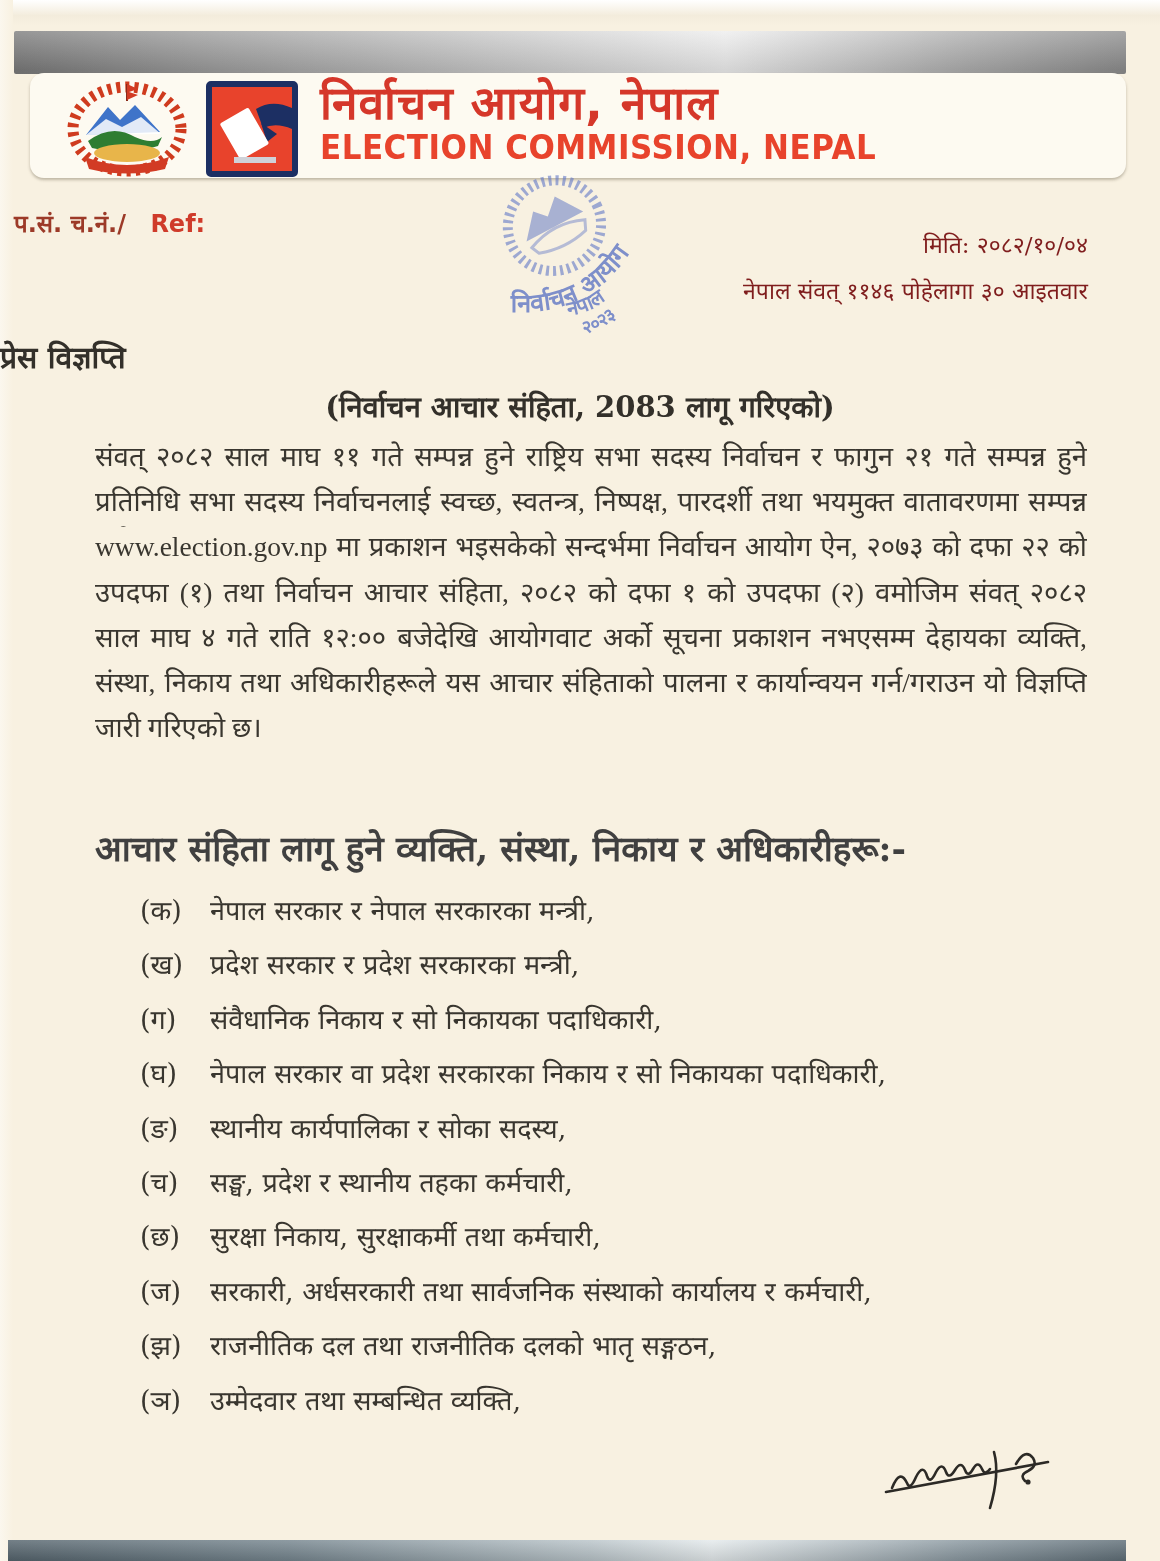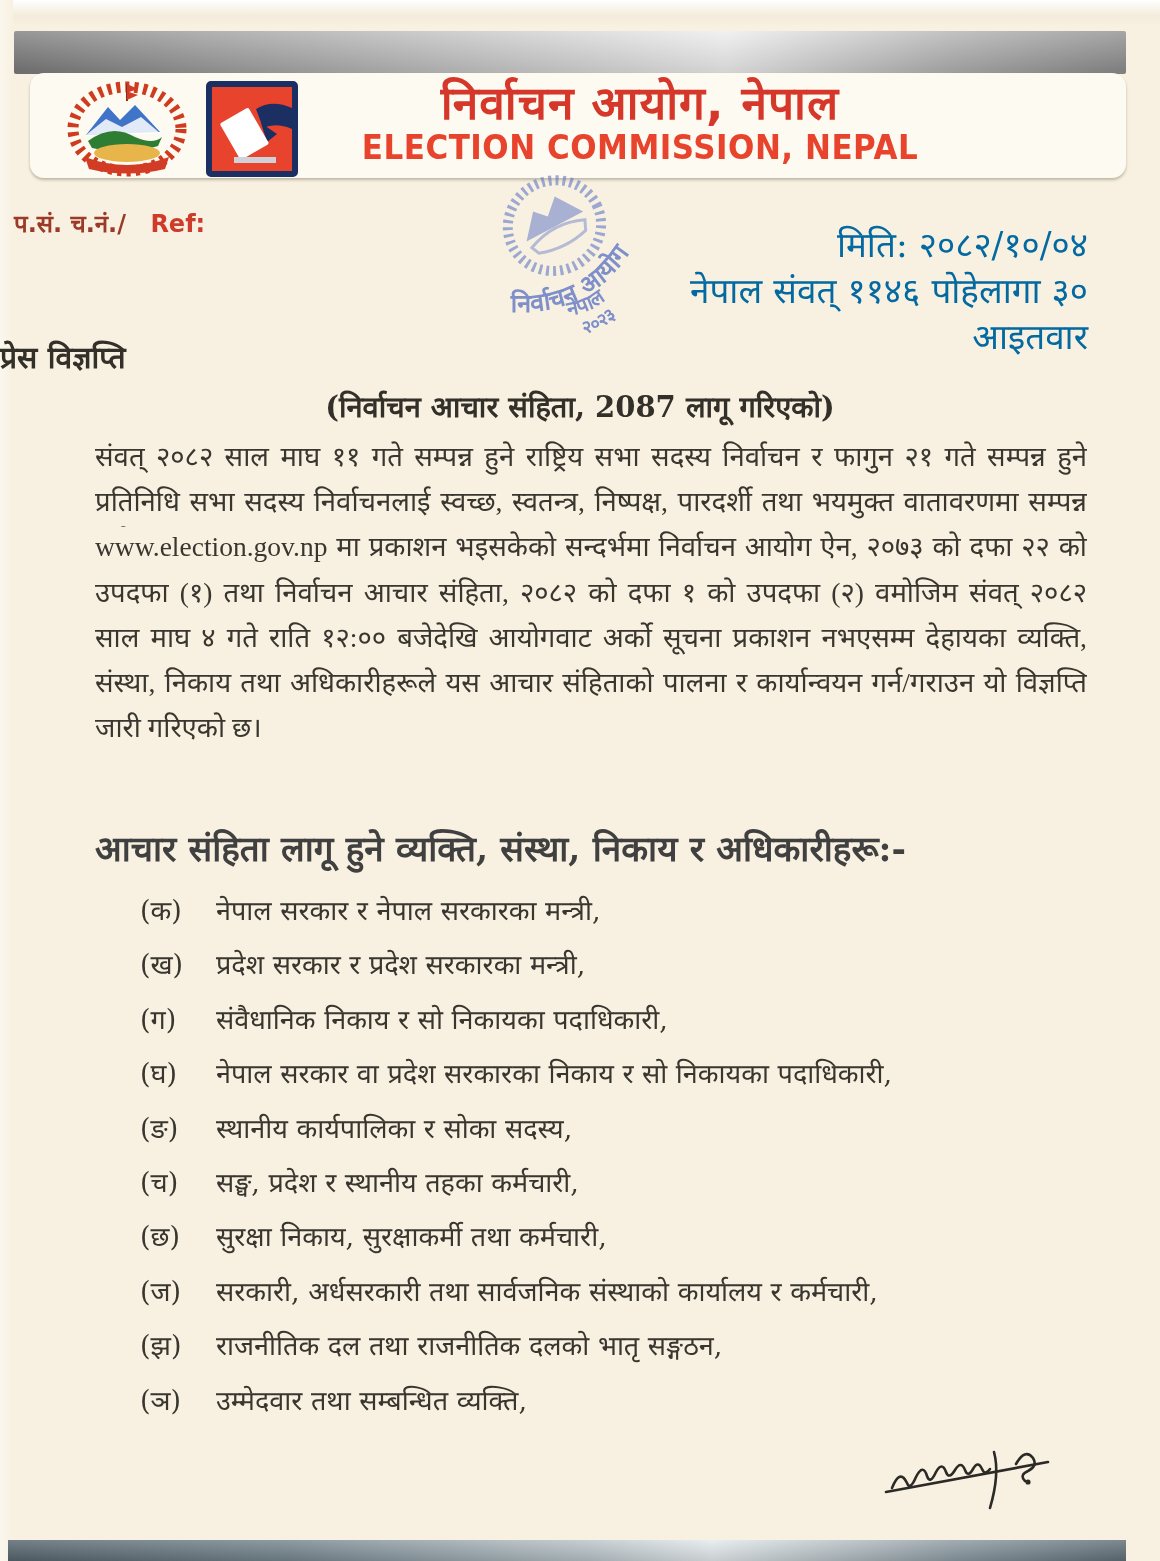--- a/index.html
+++ b/index.html
@@ -18,49 +18,49 @@
   
   .top-bar{left:14px;top:31px;width:1112px;height:43px;border-radius:2px;
     background:
       linear-gradient(180deg,rgba(255,255,255,.22) 0%,rgba(0,0,0,.10) 90%),
       linear-gradient(90deg,#7a7a7a 0%,#9a9a9a 16%,#c7c7c7 42%,#ededed 64%,#b2b2b2 84%,#8d8d8d 100%);}
   
   .header-card{left:30px;top:73px;width:1096px;height:105px;background:#fdfaf1;
     border-radius:14px;box-shadow:0 2px 3px rgba(120,110,90,.45);}
   .emblem-logo{left:56px;top:81px;width:142px;height:96px;}
   .ballot-logo{left:206px;top:81px;width:92px;height:96px;}
-  .brand{left:320px;top:79px;width:640px;text-align:center;line-height:1.05;
+  .brand{left:320px;top:79px;width:640px;line-height:1.05;
     font-family:"DejaVu Sans","Liberation Sans",sans-serif;}
   .brand-np{font-size:46px;font-weight:700;color:#d5372a;letter-spacing:1px;}
   .brand-en{font-size:31px;font-weight:800;color:#e8432c;letter-spacing:.5px;margin-top:3px;
     transform:scaleY(1.08);transform-origin:top;}
   
   .ref-line{left:14px;top:206px;font-size:24px;font-weight:700;
     font-family:"DejaVu Sans","Liberation Sans",sans-serif;}
   .ref-np{color:#9c3a28;}
   .ref-en{color:#cf3b2a;margin-left:16px;}
   
   .stamp{left:470px;top:160px;width:200px;height:195px;transform:rotate(-26deg);opacity:.8;}
   
   .dateline{right:72px;top:222px;width:520px;text-align:right;
-    font-size:35px;line-height:46px;color:#0369a1;}
+    font-size:23px;line-height:46px;color:#7f1d1d;}
   
   .doc-title{left:0;top:336px;width:1160px;text-align:left;font-size:30px;font-weight:600;color:#33302a;}
   .doc-subtitle{left:0;top:386px;width:1160px;text-align:center;font-size:29px;font-weight:600;color:#33302a;}
   
   .para{left:95px;top:437px;width:992px;font-size:27.5px;color:#39362f;font-family:Liberation Serif, serif;}
   .pline{height:45.2px;line-height:40px;overflow:hidden;
     text-align:justify;text-align-last:justify;}
   .pline-last{text-align:left;text-align-last:left;}
   
   .list-heading{left:95px;top:824px;font-size:35px;font-weight:700;color:#404040;}
   .list{left:140px;top:894px;width:960px;}
   .lrow{display:flex;height:54.4px;font-size:27px;color:#39362f;line-height:34px;}
   .lrow .llabel{width:50px;flex:0 0 50px;}
-  .lrow .ltext{margin-left:26px;}
+  .lrow .ltext{margin-left:20px;}
   
   .signature{left:876px;top:1430px;width:190px;height:92px;}
   
   .bottom-bar{left:8px;top:1540px;width:1118px;height:21px;
     background:
       linear-gradient(180deg,rgba(255,255,255,.18) 0%,rgba(0,0,0,.12) 100%),
       linear-gradient(90deg,#55646d 0%,#75858e 25%,#b9c4c9 52%,#e4eaec 63%,#8b99a1 85%,#5f6e77 100%);}
 </style>
 </head>
 <body>
@@ -120,21 +120,21 @@
     <textPath href="#arcC" startOffset="14">२०२३</textPath>
   </text>
 </svg>
 
 <div class="abs dateline">
   <div>मिति: २०८२/१०/०४</div>
   <div>नेपाल संवत् ११४६ पोहेलागा ३० आइतवार</div>
 </div>
 
 <div class="abs doc-title">प्रेस विज्ञप्ति</div>
-<div class="abs doc-subtitle">(निर्वाचन आचार संहिता, 2087 लागू गरिएको)</div>
+<div class="abs doc-subtitle">(निर्वाचन आचार संहिता, 2083 लागू गरिएको)</div>
 
 <div class="abs para">
   <div class="pline">संवत् २०८२ साल माघ ११ गते सम्पन्न हुने राष्ट्रिय सभा सदस्य निर्वाचन र फागुन २१ गते सम्पन्न हुने</div>
   <div class="pline">प्रतिनिधि सभा सदस्य निर्वाचनलाई स्वच्छ, स्वतन्त्र, निष्पक्ष, पारदर्शी तथा भयमुक्त वातावरणमा सम्पन्न गर्न</div>
   <div class="pline">www.election.gov.np मा प्रकाशन भइसकेको सन्दर्भमा निर्वाचन आयोग ऐन, २०७३ को दफा २२ को</div>
   <div class="pline">उपदफा (१) तथा निर्वाचन आचार संहिता, २०८२ को दफा १ को उपदफा (२) वमोजिम संवत् २०८२</div>
   <div class="pline">साल माघ ४ गते राति १२:०० बजेदेखि आयोगवाट अर्को सूचना प्रकाशन नभएसम्म देहायका व्यक्ति,</div>
   <div class="pline">संस्था, निकाय तथा अधिकारीहरूले यस आचार संहिताको पालना र कार्यान्वयन गर्न/गराउन यो विज्ञप्ति</div>
   <div class="pline pline-last">जारी गरिएको छ।</div>
 </div>

